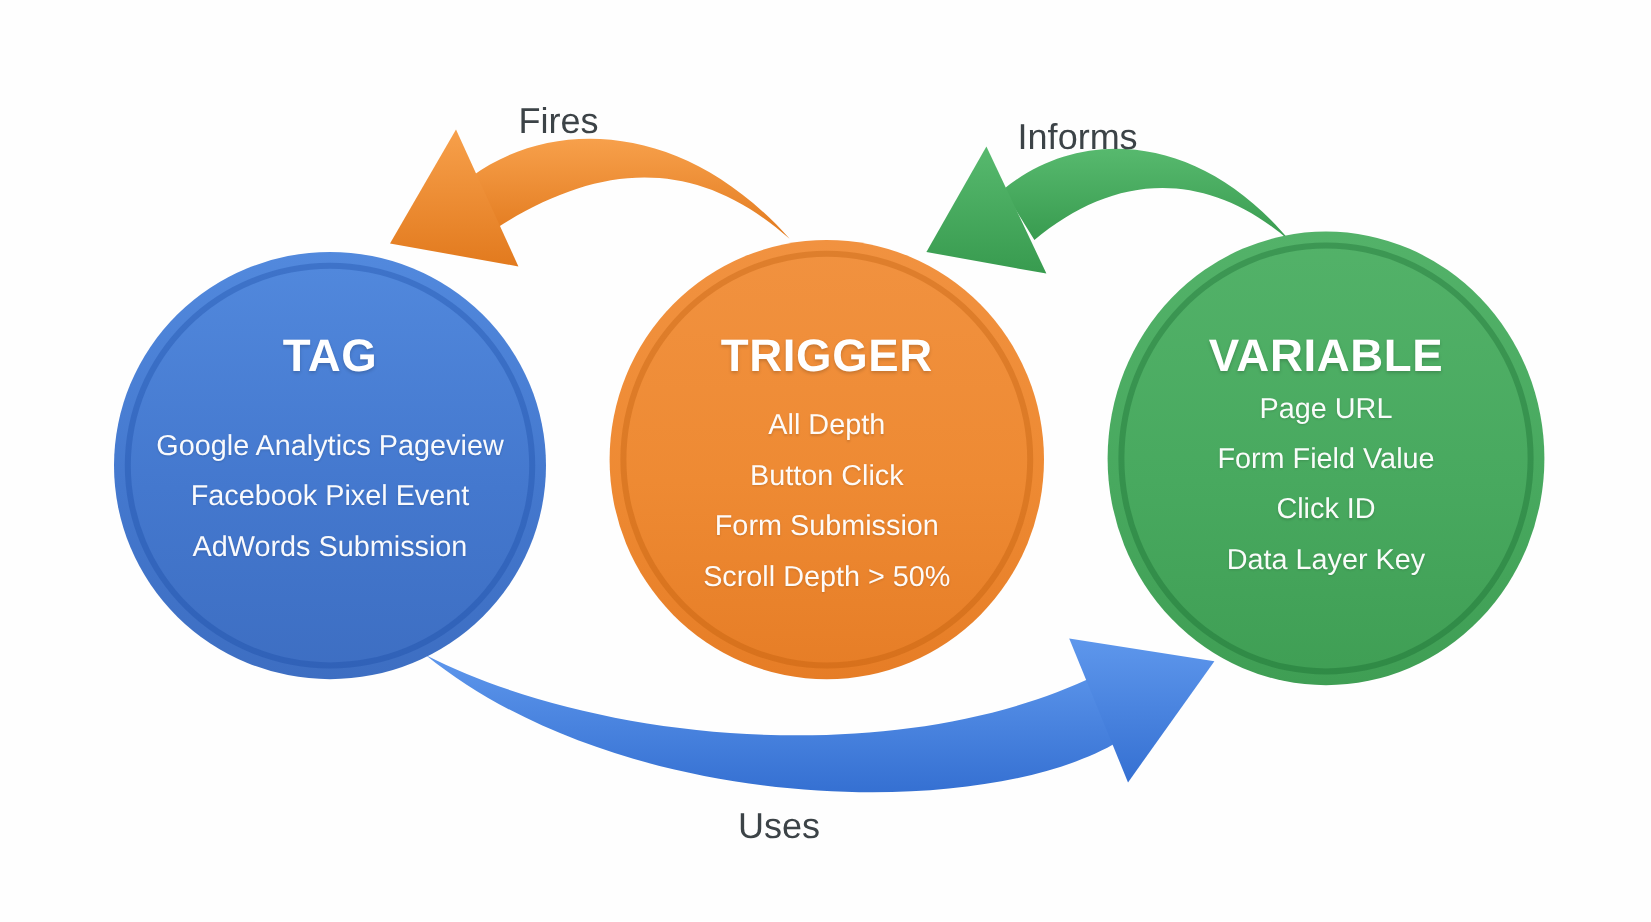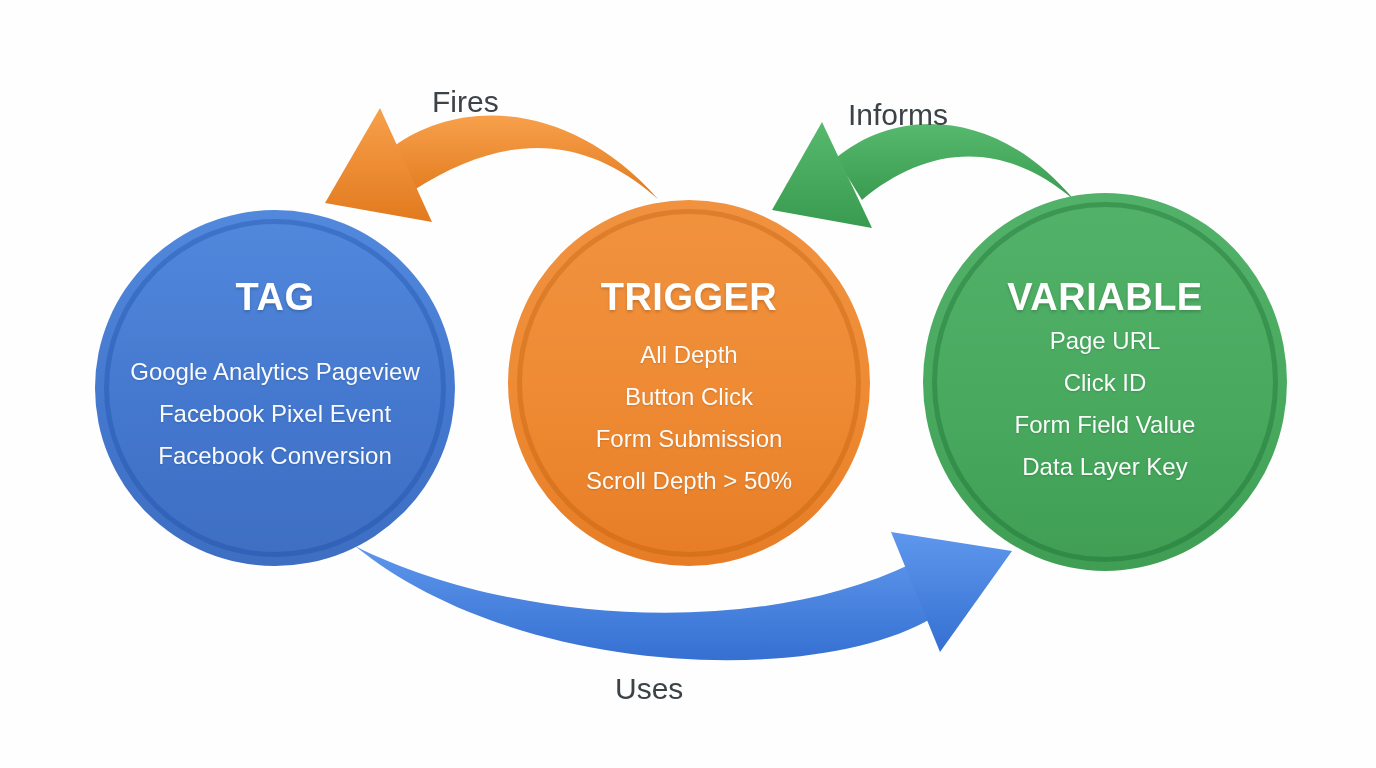--- a/index.html
+++ b/index.html
@@ -128,42 +128,42 @@
       <path fill="url(#ag-blue)" d="M1012 551 L891 532 L940 652 Z"></path>
     </g>
   </svg>
 
   <div class="circle c-tag">
     <div class="ring"></div>
     <h2 class="c-title">TAG</h2>
     <ul class="c-items">
       <li class="c-item">Google Analytics Pageview</li>
       <li class="c-item">Facebook Pixel Event</li>
-      <li class="c-item">Facebook Conversion</li>
+      <li class="c-item">AdWords Submission</li>
     </ul>
   </div>
 
   <div class="circle c-trigger">
     <div class="ring"></div>
     <h2 class="c-title">TRIGGER</h2>
     <ul class="c-items">
       <li class="c-item">All Depth</li>
       <li class="c-item">Button Click</li>
       <li class="c-item">Form Submission</li>
       <li class="c-item">Scroll Depth &gt; 50%</li>
     </ul>
   </div>
 
   <div class="circle c-variable">
     <div class="ring"></div>
     <h2 class="c-title">VARIABLE</h2>
     <ul class="c-items">
       <li class="c-item">Page URL</li>
+      <li class="c-item">Form Field Value</li>
       <li class="c-item">Click ID</li>
-      <li class="c-item">Form Field Value</li>
       <li class="c-item">Data Layer Key</li>
     </ul>
   </div>
 
   <div class="arrow-label l-fires">Fires</div>
   <div class="arrow-label l-informs">Informs</div>
   <div class="arrow-label l-uses">Uses</div>
 
 </div>
 

